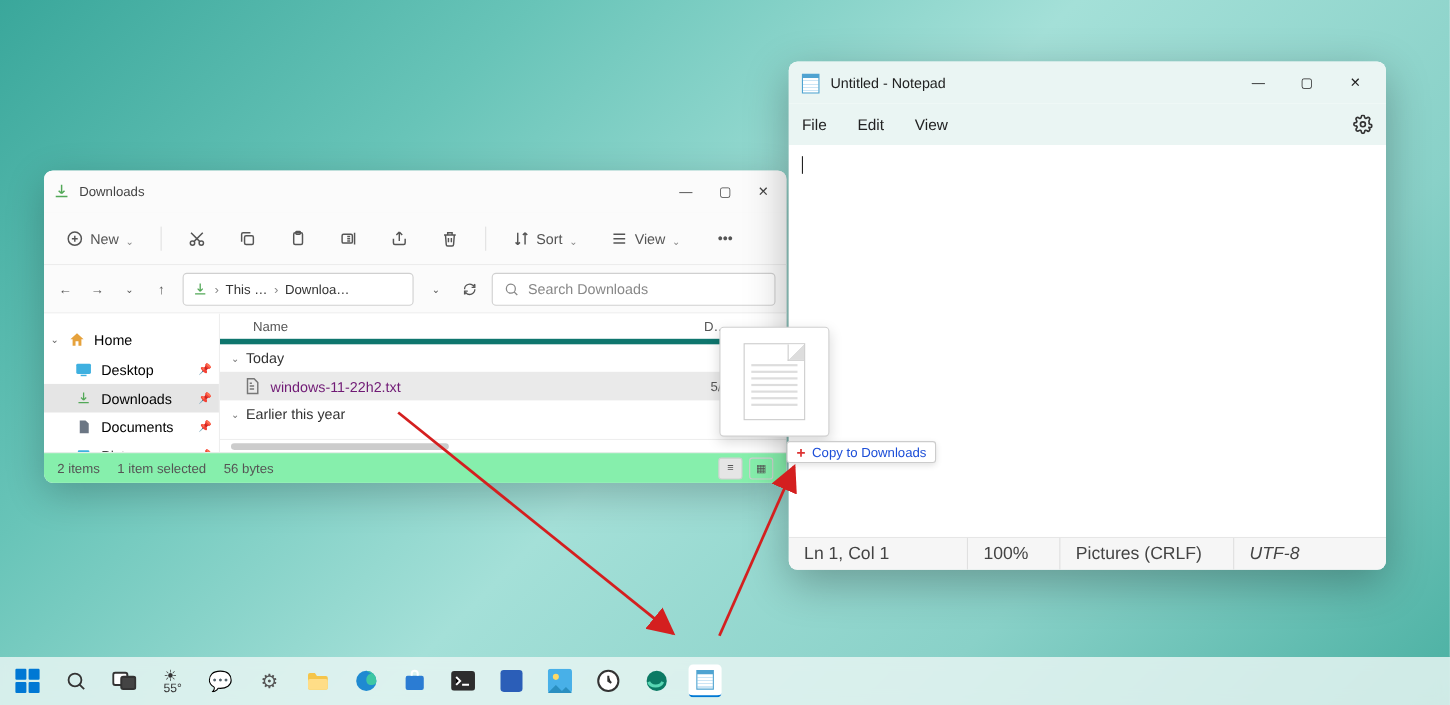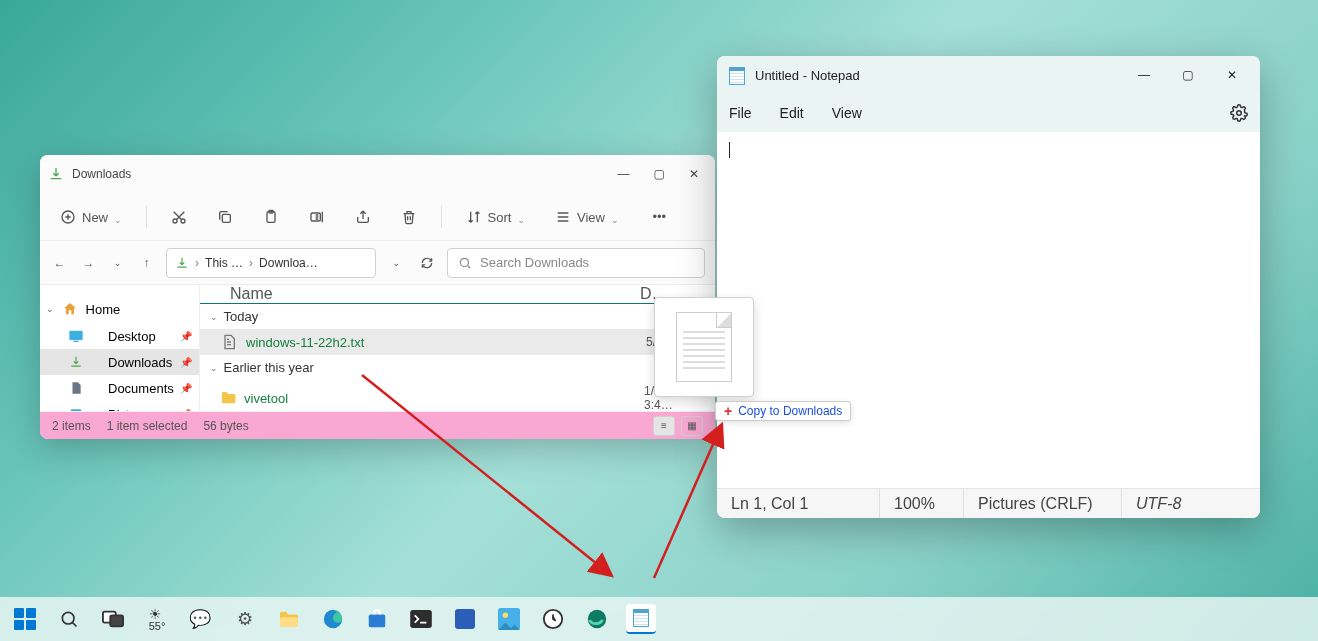--- a/index.html
+++ b/index.html
@@ -105,66 +105,66 @@
   .ex-side {
     width: 160px;
     border-right: 1px solid #eee;
     padding-top: 10px;
     font-size: 13px;
   }
   .side-home { display:flex; align-items:center; gap:8px; padding:6px 8px 6px 6px; }
   .side-home .chev2 { font-size:9px; color:#666; }
   .side-home-icon { color:#e6a23c; display:flex; }
   .side-item {
-    display:flex; align-items:center; gap:24px;
+    display:flex; align-items:center; gap:8px;
     padding: 5px 8px 5px 28px;
     position:relative;
   }
   .side-item .pin { position:absolute; right:6px; font-size:10px; color:#888; }
   .side-item.active { background:#e5e5e5; }
   .side-icon { width:16px; height:16px; display:flex; align-items:center; justify-content:center; }
 
   .ex-main { flex:1; display:flex; flex-direction:column; overflow:hidden; }
   .ex-cols {
     height: 28px;
-    border-bottom: 1px solid #0f766e;
-    display: flex;
-    align-items: center;
-    font-size: 16px;
+    border-bottom: 5px solid #0f766e;
+    display: flex;
+    align-items: center;
+    font-size: 12px;
     color: #555;
     padding-left: 30px;
   }
   .col-name { flex: 0 0 410px; }
   .col-date { flex: 1; }
   .ex-group {
     display:flex; align-items:center; gap:6px;
     padding: 5px 0 5px 10px;
     font-size: 13px;
     color: #333;
   }
   .ex-group .gchev { font-size:9px; color:#777; }
   .ex-row {
     display:flex; align-items:center;
     padding: 4px 0 4px 20px;
     font-size: 13px;
   }
   .ex-row.sel { background:#eaeaea; }
   .ex-row .ficon { width:18px; height:18px; margin-right:8px; display:flex; align-items:center; justify-content:center; }
-  .ex-row .fname { flex: 0 0 400px; color:#15803d; }
+  .ex-row .fname { flex: 0 0 400px; color:#701a75; }
   .ex-row .fdate { color:#555; font-size:12px; }
   .folder-icon { color:#f5c54a; }
   .file-icon { color:#777; }
 
   .ex-scroll { height:12px; border-top:1px solid #eee; display:flex; align-items:center; padding:0 10px; }
   .scroll-thumb { width:40%; height:6px; background:#ccc; border-radius:3px; }
 
   .ex-status {
     height: 28px;
     border-top: 1px solid #eee;
-    background: #f9a8d4;
+    background: #86efac;
     display: flex;
     align-items: center;
     padding: 0 12px;
     gap: 16px;
     font-size: 12px;
     color: #555;
   }
   .ex-status .right { margin-left:auto; display:flex; gap:6px; }
   .view-toggle { width:22px; height:20px; border:1px solid #d0d0d0; border-radius:3px; display:flex; align-items:center; justify-content:center; font-size:10px; }
   .view-toggle.active { background:#e5e5e5; }
@@ -499,29 +499,20 @@
               <path d="M9 12h6M9 16h6M9 8h3"></path>
             </svg>
           </span>
         <span class="fname">windows-11-22h2.txt</span>
         <span class="fdate">5/…</span>
       </div>
       <div class="ex-group">
         <span class="gchev">⌄</span>
         <span>Earlier this year</span>
       </div>
-      <div class="ex-row">
-        <span class="ficon folder-icon">
-            <svg width="16" height="16" viewBox="0 0 24 24" fill="currentColor">
-              <path d="M3 5a2 2 0 012-2h5l2 3h9a2 2 0 012 2v10a2 2 0 01-2 2H5a2 2 0 01-2-2z"></path>
-            </svg>
-          </span>
-        <span class="fname">vivetool</span>
-        <span class="fdate">1/19/2022 3:4…</span>
-      </div>
       <div style="flex:1"></div>
       <div class="ex-scroll">
         <div class="scroll-thumb"></div>
       </div>
     </div>
   </div>
 
   <div class="ex-status">
     <span>2 items</span>
     <span>1 item selected</span>

